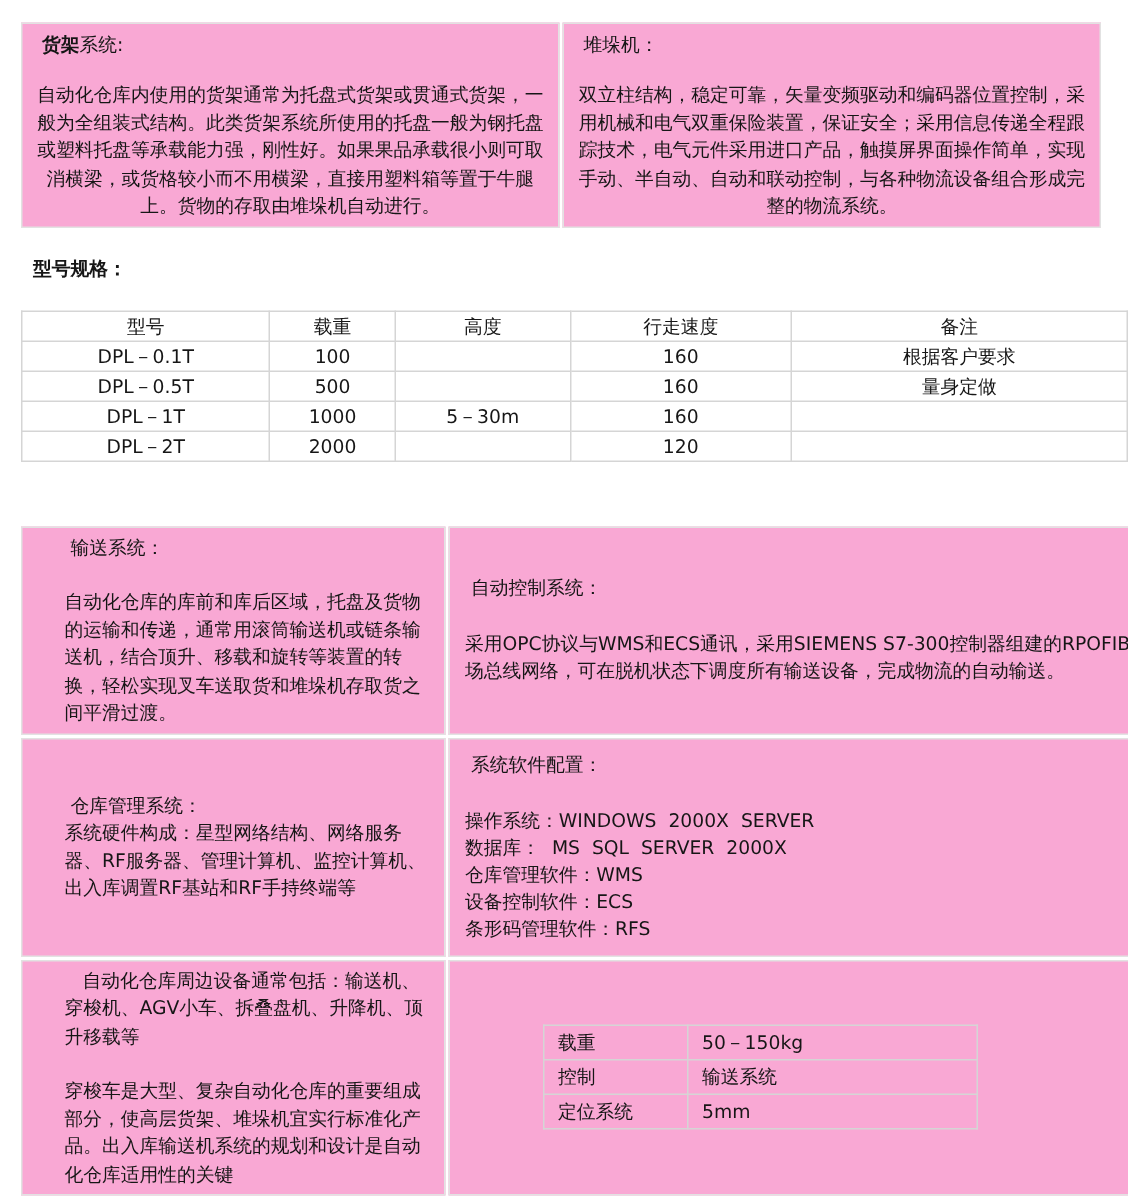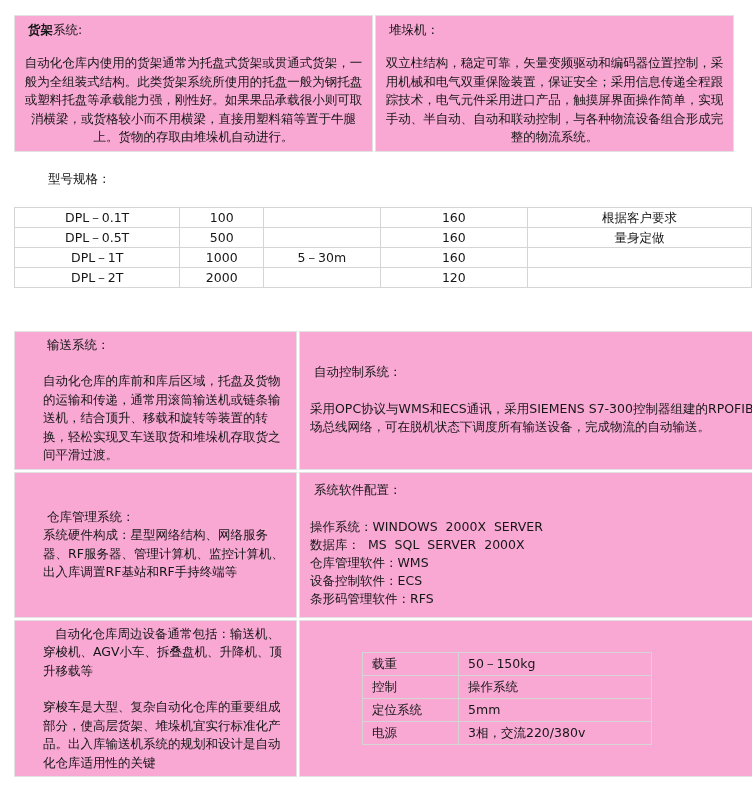--- a/index.html
+++ b/index.html
@@ -12,21 +12,21 @@
   table.layout{border-collapse:separate;border-spacing:2px;table-layout:fixed;}
   table.layout td{border:1px solid #e2e2e2;background:#f9a8d4;padding:4px 7px;}
   #top-table{width:724px;margin:13px 0 0 12px;}
   #top-table td{vertical-align:top;height:112px;}
   #top-table td{width:50%;}
   .sec-title{margin:2px 0 0 6px;}
   .sec-title .bold{font-weight:bold;}
   .para{line-height:18.5px;margin:0;}
   #top-table .para{margin-top:15px;text-align:center;}
   
-  #spec-heading{margin:16px 0 0 48px;line-height:18px;}
+  #spec-heading{margin:16px 0 0 22px;line-height:18px;font-weight:bold;}
   
   #spec-table{border-collapse:collapse;margin:19px 0 0 14px;table-layout:fixed;}
   #spec-table th,#spec-table td{
     border:1px solid #d5d5d5;height:19px;text-align:center;
     font-weight:normal;padding:0 2px;line-height:19px;
   }
   #spec-table .c0{width:161px;} #spec-table .c1{width:79px;}
   #spec-table .c2{width:112px;} #spec-table .c3{width:143px;}
   #spec-table .c4{width:220px;}
   
@@ -62,20 +62,27 @@
       <div class="para">双立柱结构，稳定可靠，矢量变频驱动和编码器位置控制，采用机械和电气双重保险装置，保证安全；采用信息传递全程跟踪技术，电气元件采用进口产品，触摸屏界面操作简单，实现手动、半自动、自动和联动控制，与各种物流设备组合形成完整的物流系统。</div>
     </td>
   </tr>
 </tbody>
   </table>
 
 <div id="spec-heading">型号规格：</div>
 
 <table id="spec-table">
   <tbody>
+      <tr>
+    <th class="c0">型号</th>
+    <th class="c1">载重</th>
+    <th class="c2">高度</th>
+    <th class="c3">行走速度</th>
+    <th class="c4">备注</th>
+  </tr>
   <tr>
     <td class="c0">DPL－0.1T</td>
     <td class="c1">100</td>
     <td class="c2"></td>
     <td class="c3">160</td>
     <td class="c4">根据客户要求</td>
   </tr>
   <tr>
     <td class="c0">DPL－0.5T</td>
     <td class="c1">500</td>
@@ -137,28 +144,24 @@
     </td>
     <td class="rcol">
       <table id="params-table">
         <tbody>
               <tr>
           <td class="pc0">载重</td>
           <td class="pc1">50－150kg</td>
         </tr>
         <tr>
           <td class="pc0">控制</td>
-          <td class="pc1">操作系统</td>
+          <td class="pc1">输送系统</td>
         </tr>
         <tr>
           <td class="pc0">定位系统</td>
           <td class="pc1">5mm</td>
-        </tr>
-        <tr>
-          <td class="pc0">电源</td>
-          <td class="pc1">3相，交流220/380v</td>
         </tr>
       </tbody>
           </table>
     </td>
   </tr>
 </tbody>
   </table>
 
 </body></html>

